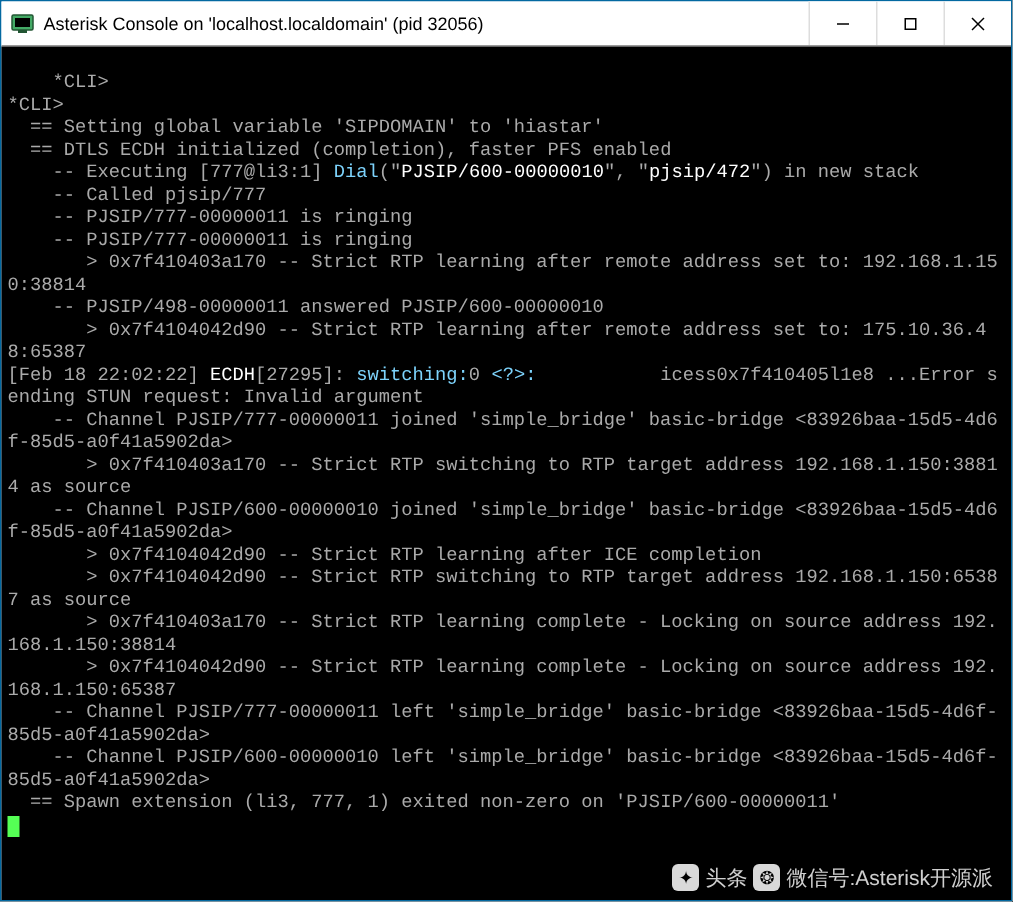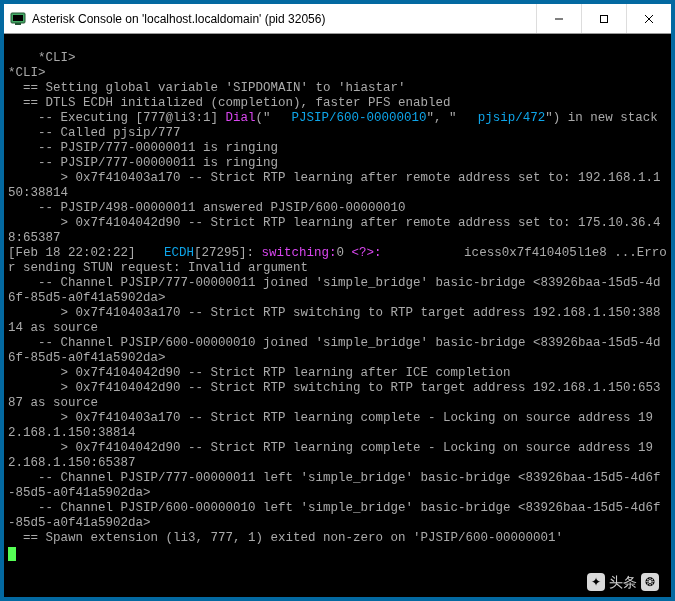--- a/index.html
+++ b/index.html
@@ -6,21 +6,21 @@
     body {
       width: 675px;
       height: 601px;
       background: #fff;
       font-family: "Segoe UI", sans-serif;
       overflow: hidden;
     }
     .window {
       width: 675px;
       height: 601px;
-      border: 4px solid #0369a1;
+      border: 1px solid #0369a1;
       background: #fff;
       display: flex;
       flex-direction: column;
     }
     .titlebar {
       height: 30px;
       background: #fff;
       display: flex;
       align-items: center;
       padding-left: 6px;
@@ -61,22 +61,22 @@
       color: #aaa;
       font-family: "Consolas", "Courier New", monospace;
       font-size: 12.5px;
       line-height: 15px;
       padding: 2px 4px;
       white-space: pre-wrap;
       word-break: break-all;
       overflow: hidden;
       position: relative;
     }
-    .console .cyan { color: #d946ef; }
-    .console .red { color: #0ea5e9; margin-left: 21px; }
+    .console .cyan { color: #7dd3fc; }
+    .console .red { color: #ffffff; }
     .cursor {
       display: inline-block;
       width: 8px;
       height: 14px;
       background: #55ff55;
       vertical-align: bottom;
     }
     .watermark {
       position: absolute;
       right: 12px;
@@ -142,20 +142,21 @@
 <span>[Feb 18 22:02:22] </span><span class="red">ECDH</span><span>[27295]: </span><span class="cyan">switching:</span><span>0 </span><span class="cyan">&lt;?&gt;:</span><span>           icess0x7f410405l1e8 ...Error sending STUN request: Invalid argument</span>
 <span>    -- Channel PJSIP/777-00000011 joined 'simple_bridge' basic-bridge &lt;83926baa-15d5-4d6f-85d5-a0f41a5902da&gt;</span>
 <span>       &gt; 0x7f410403a170 -- Strict RTP switching to RTP target address 192.168.1.150:38814 as source</span>
 <span>    -- Channel PJSIP/600-00000010 joined 'simple_bridge' basic-bridge &lt;83926baa-15d5-4d6f-85d5-a0f41a5902da&gt;</span>
 <span>       &gt; 0x7f4104042d90 -- Strict RTP learning after ICE completion</span>
 <span>       &gt; 0x7f4104042d90 -- Strict RTP switching to RTP target address 192.168.1.150:65387 as source</span>
 <span>       &gt; 0x7f410403a170 -- Strict RTP learning complete - Locking on source address 192.168.1.150:38814</span>
 <span>       &gt; 0x7f4104042d90 -- Strict RTP learning complete - Locking on source address 192.168.1.150:65387</span>
 <span>    -- Channel PJSIP/777-00000011 left 'simple_bridge' basic-bridge &lt;83926baa-15d5-4d6f-85d5-a0f41a5902da&gt;</span>
 <span>    -- Channel PJSIP/600-00000010 left 'simple_bridge' basic-bridge &lt;83926baa-15d5-4d6f-85d5-a0f41a5902da&gt;</span>
-<span>  == Spawn extension (li3, 777, 1) exited non-zero on 'PJSIP/600-00000001'</span>
+<span>  == Spawn extension (li3, 777, 1) exited non-zero on 'PJSIP/600-00000011'</span>
 <span class="cursor"></span><div class="watermark">
       <span class="wm-icon">✦</span>
       <span>头条</span>
       <span class="wm-icon">❂</span>
+      <span>微信号:Asterisk开源派</span>
     </div>
   </div>
 </div>
 
 </body></html>

